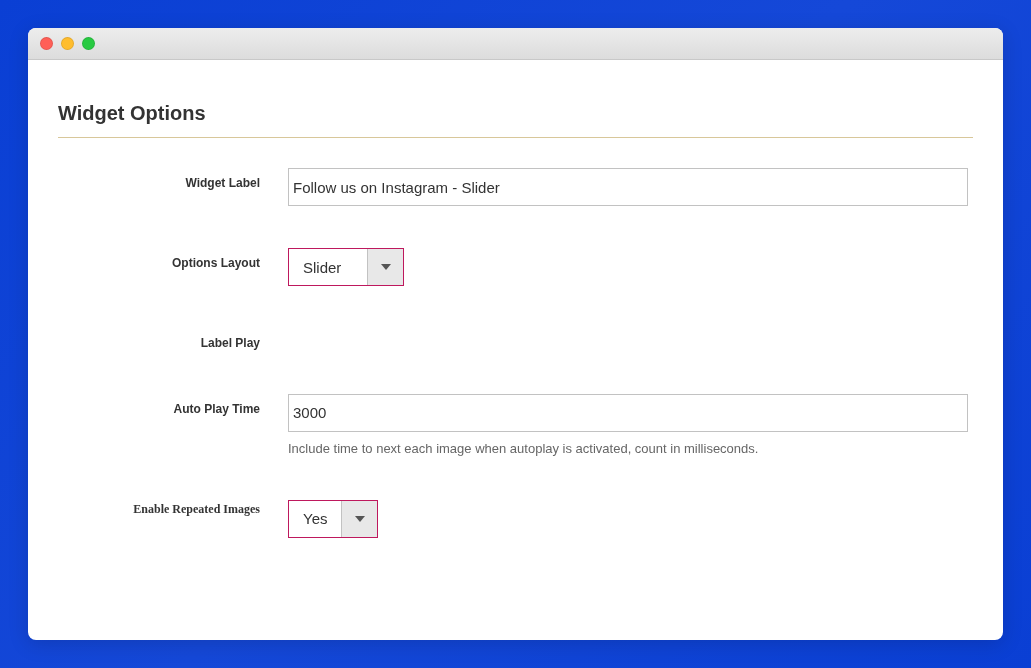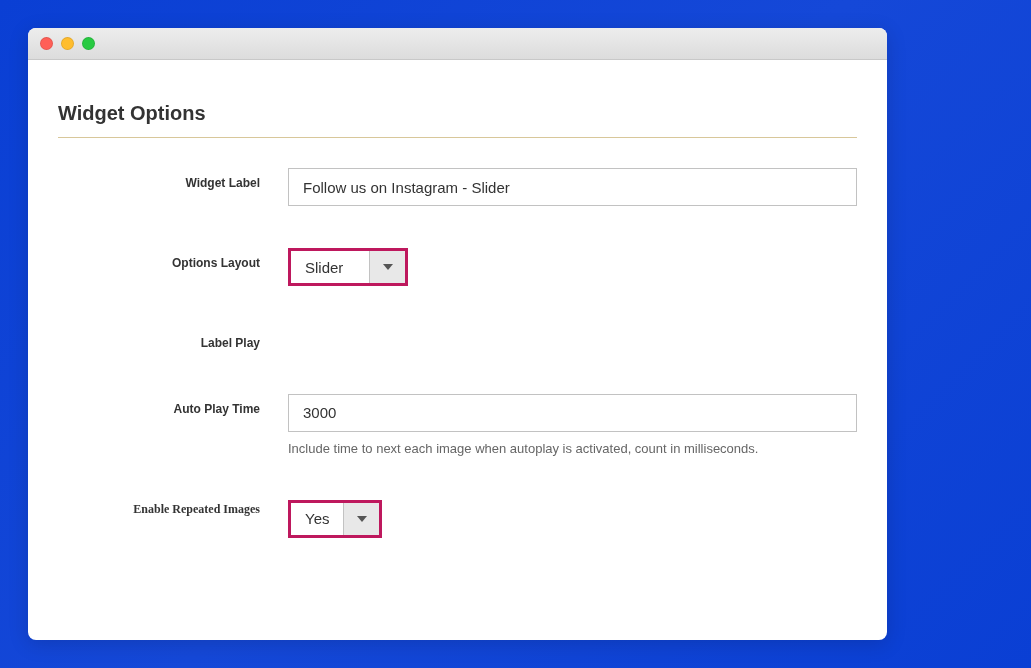--- a/index.html
+++ b/index.html
@@ -4,21 +4,21 @@
   <style>
     * { margin: 0; padding: 0; box-sizing: border-box; }
     body {
       width: 1031px;
       height: 668px;
       background: linear-gradient(135deg, #0a3fd4 0%, #1548d8 50%, #0a3fd4 100%);
       font-family: -apple-system, BlinkMacSystemFont, "Segoe UI", "Helvetica Neue", Arial, sans-serif;
       padding: 28px;
     }
     .window {
-      width: 859px;
+      width: 975px;
       height: 612px;
       background: #fff;
       border-radius: 8px;
       overflow: hidden;
       box-shadow: 0 4px 20px rgba(0,0,0,0.15);
       display: flex;
       flex-direction: column;
     }
     .titlebar {
       height: 32px;
@@ -63,29 +63,29 @@
       line-height: 1.3;
     }
     .form-control-wrap {
       flex: 1;
       max-width: 680px;
     }
     .text-input {
       width: 100%;
       height: 38px;
       border: 1px solid #c2c2c2;
-      padding: 0 14px;
+      padding: 0 4px;
       font-size: 15px;
       color: #333;
       font-family: inherit;
       outline: none;
     }
     .select-combo {
       display: inline-flex;
-      border: 3px solid #be185d;
+      border: 1px solid #be185d;
       height: 38px;
     }
     .select-value {
       padding: 0 14px;
       display: flex;
       align-items: center;
       font-size: 15px;
       color: #333;
       background: #fff;
       min-width: 66px;

